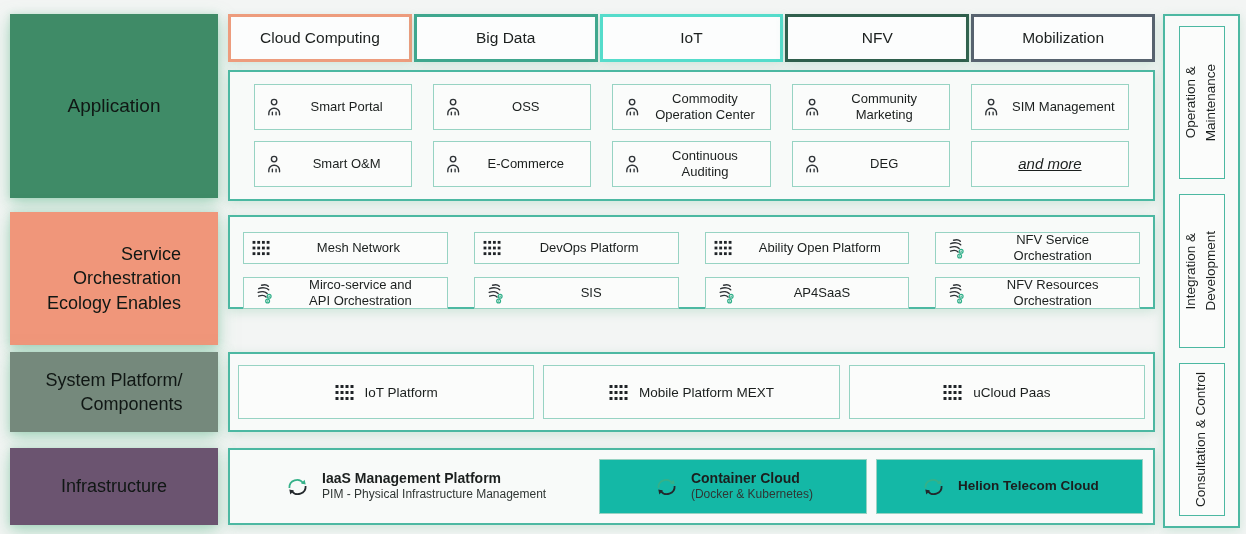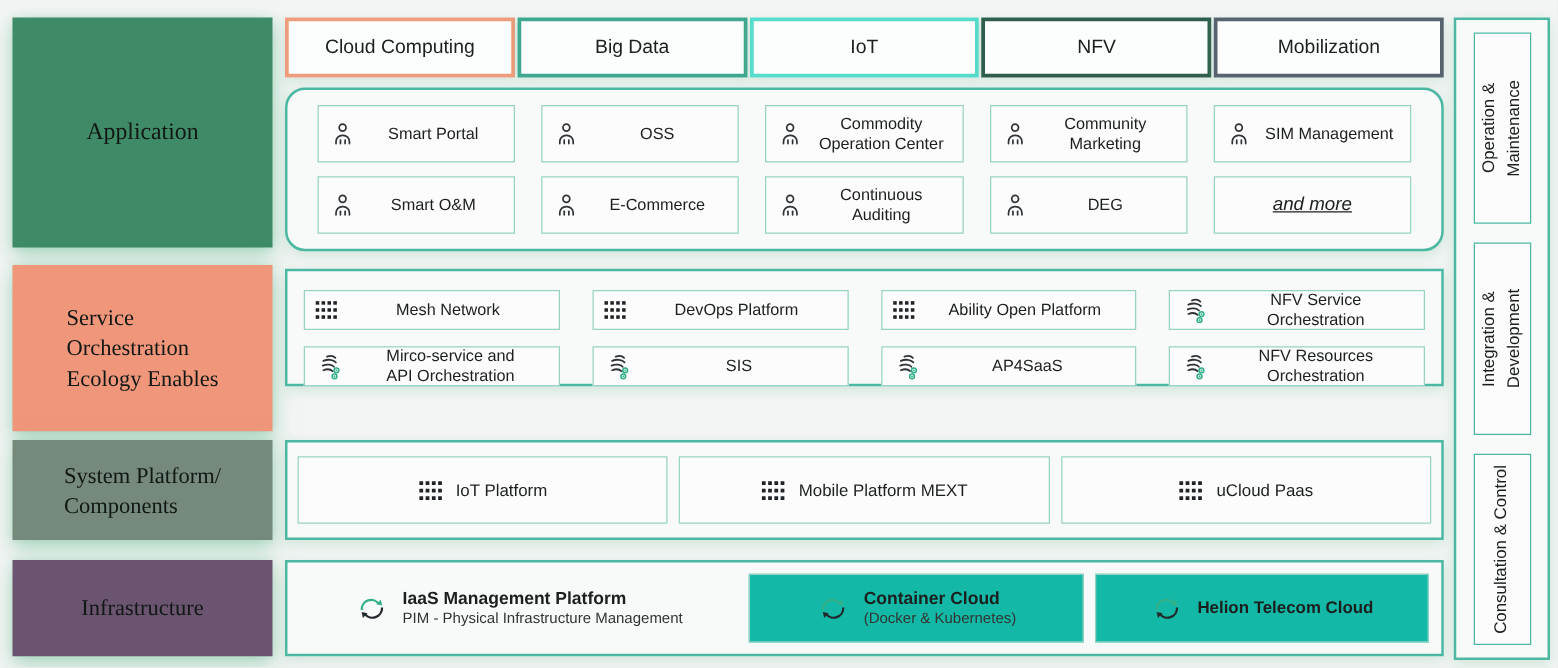--- a/index.html
+++ b/index.html
@@ -2,37 +2,37 @@
 <html><head>
 <meta charset="utf-8">
 <style>
   html,body{margin:0;padding:0;background:#e9edeb;}
   .stage{position:relative;width:1246px;height:534px;background:#f3f5f4;
          font-family:"Liberation Sans",sans-serif;color:#1b1f1e;overflow:hidden;}
   .stage *{box-sizing:border-box;}
 
   
   .layer-label{position:absolute;left:10px;width:208px;display:flex;align-items:center;
-    justify-content:center;text-align:left;font-size:18px;line-height:1.35;
+    justify-content:center;text-align:right;font-size:18px;line-height:1.35;
     white-space:pre-line;color:#101714;
-    box-shadow:0 6px 16px rgba(110,190,150,.55),0 0 6px rgba(110,190,150,.25);font-family:Liberation Serif, serif;}
+    box-shadow:0 6px 16px rgba(110,190,150,.55),0 0 6px rgba(110,190,150,.25);}
   .ll-0{top:14px;height:184px;font-size:19px;}
   .ll-1{top:212px;height:133px;}
   .ll-2{top:352px;height:80px;}
   .ll-3{top:448px;height:77px;}
 
   
   .tabs{position:absolute;left:228px;top:14px;width:927px;height:48px;display:flex;gap:2px;}
   .tab{flex:1;border:3px solid #999;background:#fcfdfd;display:flex;align-items:center;
        justify-content:center;font-size:15.5px;box-shadow:0 3px 8px rgba(110,190,150,.25);}
 
   
   .container{position:absolute;left:228px;width:927px;border:2px solid #4CB8A2;
              background:#f8faf9;box-shadow:0 3px 10px rgba(110,190,150,.28);}
-  .app-box{top:70px;height:131px;padding:12px 24px;border-radius:16px;}
+  .app-box{top:70px;height:131px;padding:12px 24px;}
   .svc-box{top:215px;height:94px;padding:15px 13px;}
   .sys-box{top:352px;height:80px;padding:11px 8px;}
   .infra-box{top:448px;height:77px;padding:9px 10px;display:flex;gap:9px;align-items:stretch;}
 
   .grid5{display:grid;grid-template-columns:repeat(5,1fr);gap:11px 21px;height:100%;}
   .grid4{display:grid;grid-template-columns:repeat(4,1fr);gap:13px 26px;height:100%;}
   .grid3{display:grid;grid-template-columns:repeat(3,1fr);gap:9px;height:100%;border-radius:15px;}
 
   .item{border:1.5px solid #97D3C3;background:#fbfcfb;display:flex;align-items:center;
         gap:7px;padding:2px 8px;font-size:13px;min-height:32px;}

